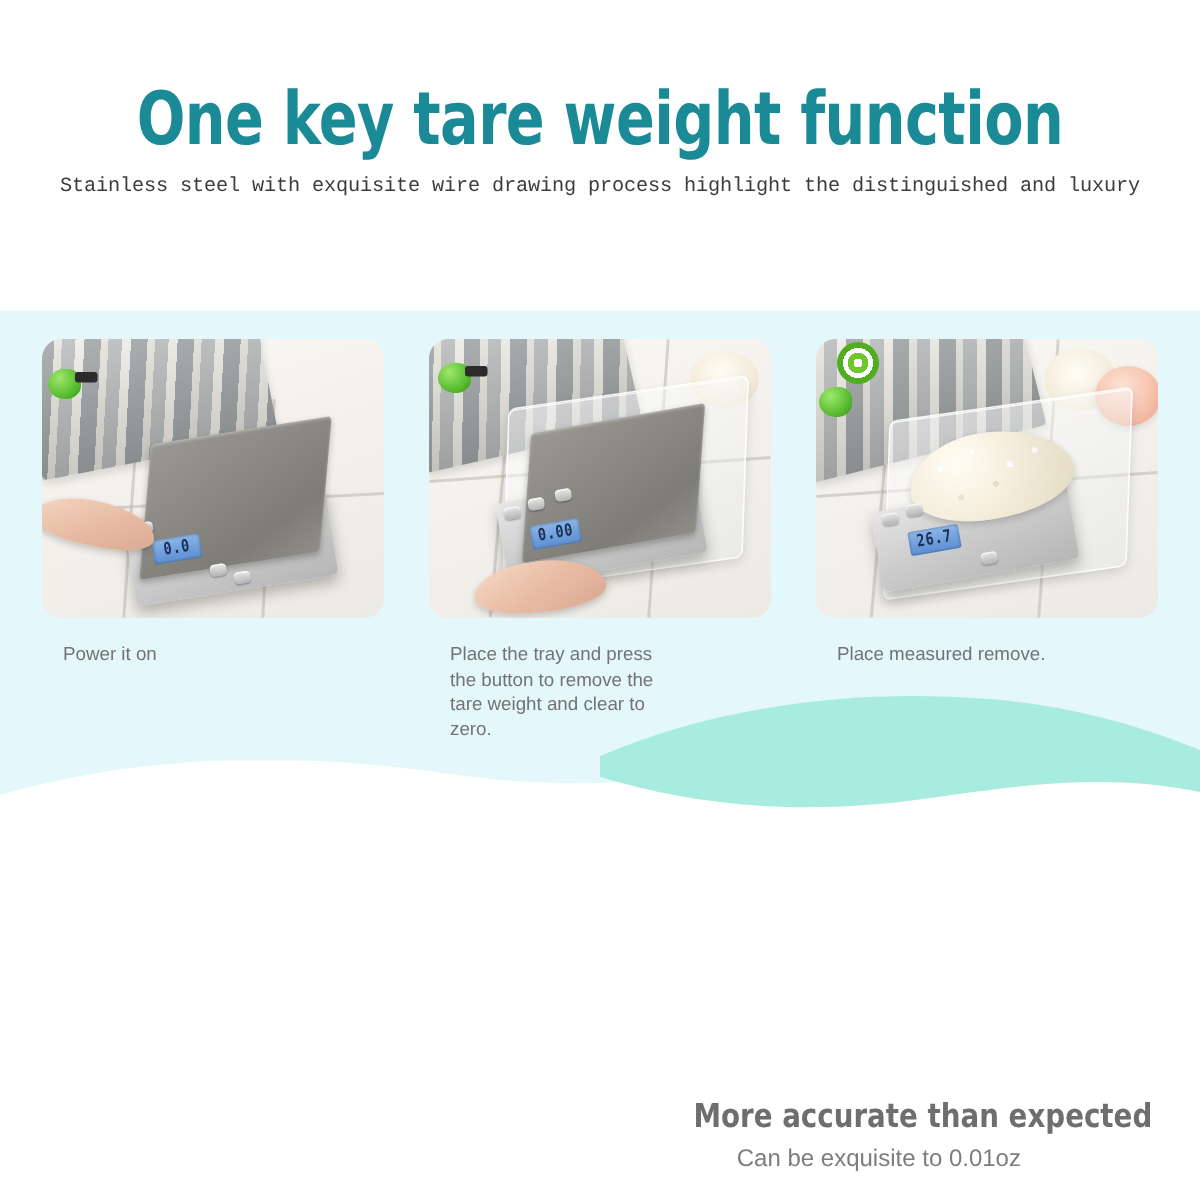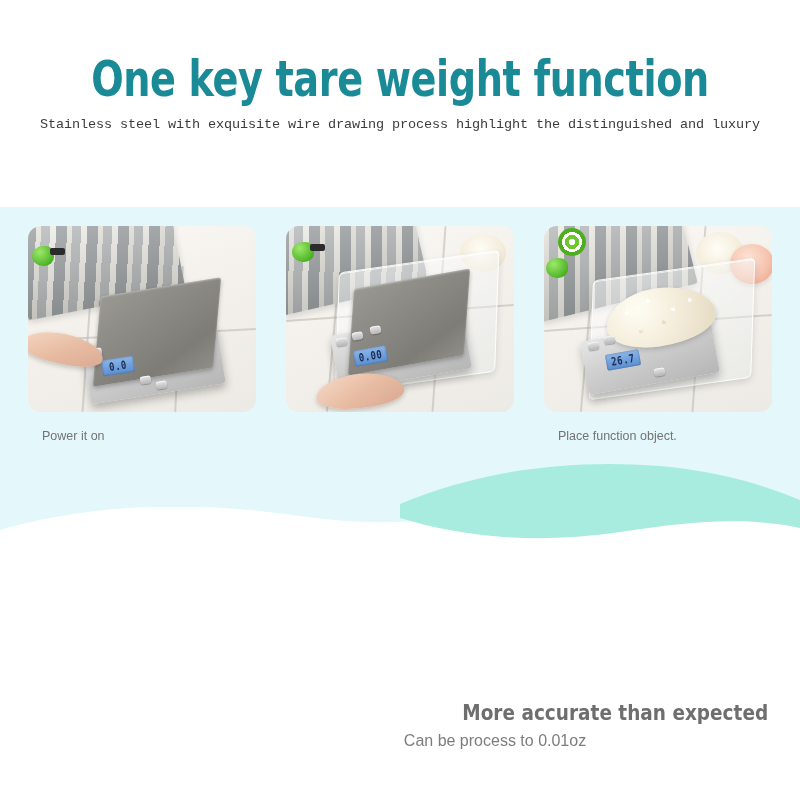--- a/index.html
+++ b/index.html
@@ -225,22 +225,22 @@
   .swirl {
     position: absolute;
     border-radius: 50%;
     background: radial-gradient(circle at 50% 50%, #ffffff 0 3px, #6fc72e 3px 7px, #ffffff 7px 10px, #4fae20 10px 14px);
   }
 
   
   .claim {
     position: absolute;
     right: 32px;
-    top: 700px;
-    text-align: left;
+    top: 732px;
+    text-align: center;
   }
   .claim-title {
     margin: 0;
     font-family: "DejaVu Sans", sans-serif;
     font-size: 22px;
     line-height: 26px;
     font-weight: bold;
     color: #6e6e6e;
     transform: scaleX(0.84);
     transform-origin: right center;
@@ -316,20 +316,24 @@
         <div class="scale-body" style="left:48px; top:98px; width:134px; height:56px; transform:rotate(-10deg);"></div>
         <div class="scale-plate" style="left:64px; top:54px; width:118px; height:84px; transform:rotate(-10deg) skewX(-14deg);"></div>
         <div class="lcd" style="left:68px; top:122px; width:33px; height:16px; transform:rotate(-10deg);">
           <span class="lcd-text">0.00</span>
         </div>
         <div class="btn" style="left:50px; top:112px; transform:rotate(-10deg);"></div>
         <div class="btn" style="left:66px; top:106px; transform:rotate(-10deg);"></div>
         <div class="btn" style="left:84px; top:100px; transform:rotate(-10deg);"></div>
         <div class="finger" style="left:30px; top:148px; width:88px; height:34px; transform:rotate(-6deg);"></div>
       </div>
+      <div class="caption">Place the tray and press
+the button to remove the
+tare weight and clear to
+zero.</div>
     </div>
 
     <div class="step">
       <div class="photo">
         <div class="tile-bg"></div>
         <div class="grout" style="left:44px; top:0; width:2px; height:186px; transform:rotate(5deg);"></div>
         <div class="grout" style="left:154px; top:0; width:2px; height:186px; transform:rotate(4deg);"></div>
         <div class="grout" style="left:0; top:96px; width:228px; height:2px; transform:rotate(-4deg);"></div>
         <div class="towel" style="left:-16px; top:-22px; width:160px; height:100px; transform:rotate(-14deg);">
           <div class="towel-shade"></div>
@@ -344,23 +348,23 @@
         <div class="food" style="left:62px; top:62px; width:110px; height:58px; transform:rotate(-8deg);">
           <div class="food-texture"></div>
         </div>
         <div class="lcd" style="left:62px; top:126px; width:34px; height:16px; transform:rotate(-10deg);">
           <span class="lcd-text">26.7</span>
         </div>
         <div class="btn" style="left:44px; top:116px; transform:rotate(-10deg);"></div>
         <div class="btn" style="left:60px; top:110px; transform:rotate(-10deg);"></div>
         <div class="btn" style="left:110px; top:142px; transform:rotate(-10deg);"></div>
       </div>
-      <div class="caption">Place function object.</div>
+      <div class="caption">Place measured remove.</div>
     </div>
 
   </div>
 
   <div class="claim">
     <p class="claim-title">More accurate than expected</p>
-    <p class="claim-sub">Can be process to 0.01oz</p>
+    <p class="claim-sub">Can be exquisite to 0.01oz</p>
   </div>
 
 </div>
 
 </body></html>

